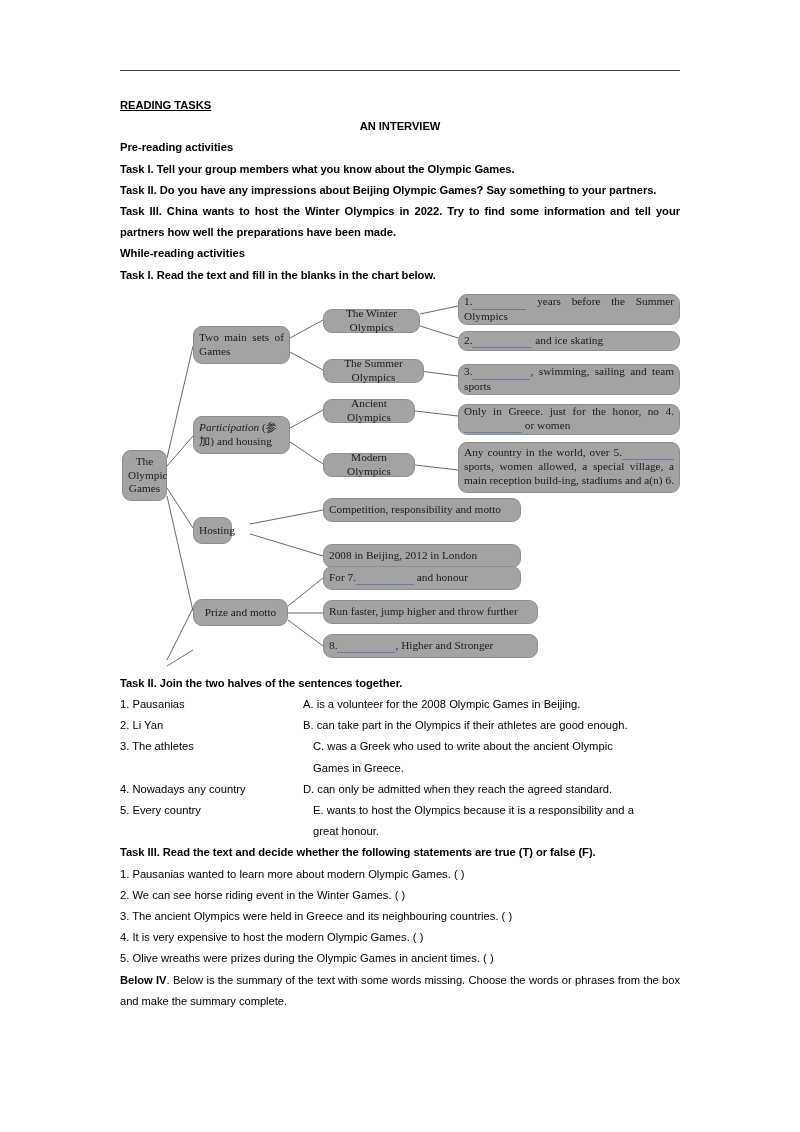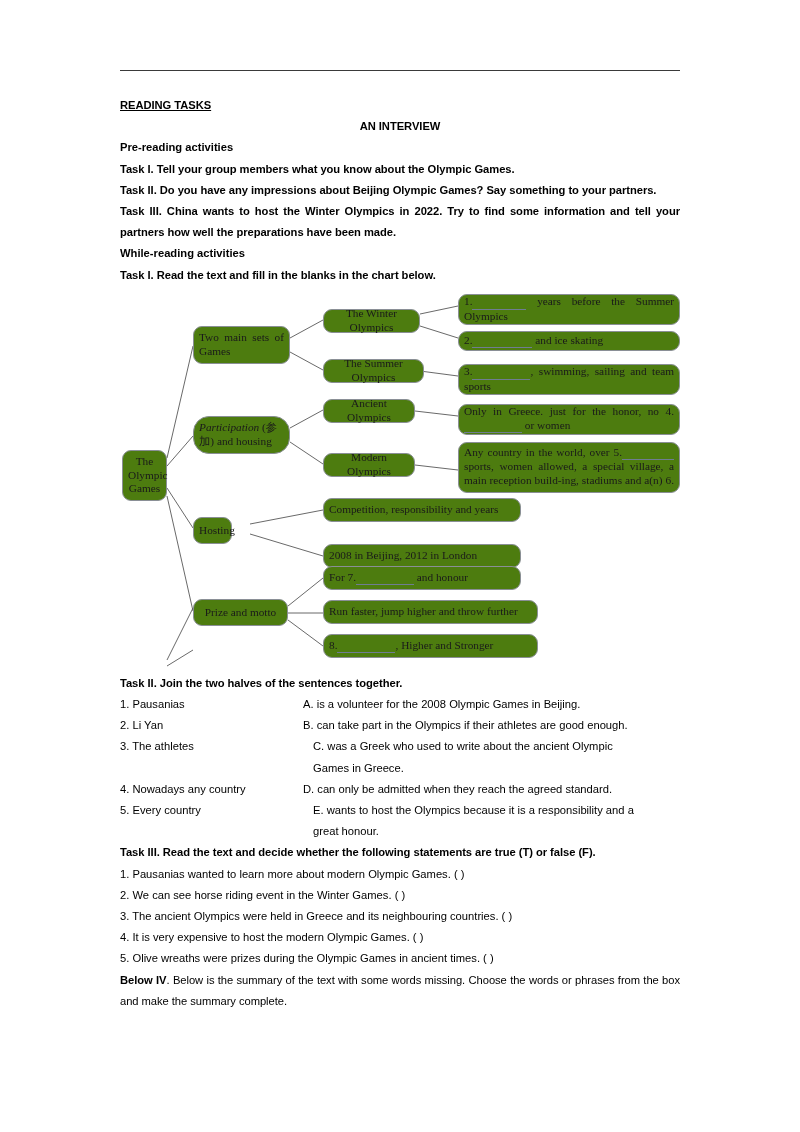--- a/index.html
+++ b/index.html
@@ -87,21 +87,21 @@
   .diagram svg.links {
     position: absolute;
     left: 0; top: 0;
     width: 560px;
     height: 380px;
     pointer-events: none;
   }
   .node {
     position: absolute;
     box-sizing: border-box;
-    background: #4d7c0f;
+    background: #a3a3a3;
     border: 1px solid #8a8f96;
     border-radius: 9px;
     font-family: "Liberation Serif", serif;
     font-size: 11.3px;
     line-height: 13.4px;
     color: #1a1a1a;
     padding: 2px 5px 2px 5px;
     display: flex;
     align-items: center;
     box-shadow: 0 0 0 0 transparent;
@@ -197,21 +197,21 @@
       </svg>
 
       <div class="node" style="left:2px; top:162px; width:45px; height:51px; text-align:center; justify-content:center;">
         <span class="inner" style="text-align:center;">The Olympic Games</span>
       </div>
 
       <div class="node just" style="left:73px; top:38px; width:97px; height:38px;">
         <span class="inner">Two main sets of Games</span>
       </div>
 
-      <div class="node" style="left:73px; top:128px; width:97px; height:38px;border-radius:16px;">
+      <div class="node" style="left:73px; top:128px; width:97px; height:38px;">
         <span class="inner"><span class="it">Participation</span><span> (参加) and housing</span></span>
       </div>
 
       <div class="node" style="left:73px; top:229px; width:39px; height:27px; justify-content:center;">
         <span class="inner" style="text-align:center;">Hosting</span>
       </div>
 
       <div class="node" style="left:73px; top:311px; width:95px; height:27px; justify-content:center;">
         <span class="inner" style="text-align:center;">Prize and motto</span>
       </div>
@@ -250,21 +250,21 @@
         <span class="inner"><span>Only in Greece. just for the honor, no 4.</span><span class="blank" style="width:58px;">&nbsp;</span>
               <span>or women</span></span>
       </div>
 
       <div class="node just" style="left:338px; top:154px; width:222px; height:51px; align-items:flex-start; padding-top:3px;">
         <span class="inner"><span>Any country in the world, over 5.</span><span class="blank" style="width:52px;">&nbsp;</span>
               <span>sports, women allowed, a special village, a main reception build-ing, stadiums and a(n) 6.</span><span class="blank" style="width:54px;">&nbsp;</span></span>
       </div>
 
       <div class="node" style="left:203px; top:210px; width:198px; height:24px;">
-        <span class="inner">Competition, responsibility and years</span>
+        <span class="inner">Competition, responsibility and motto</span>
       </div>
 
       <div class="node" style="left:203px; top:256px; width:198px; height:24px;">
         <span class="inner">2008 in Beijing, 2012 in London</span>
       </div>
 
       <div class="node" style="left:203px; top:278px; width:198px; height:24px;">
         <span class="inner"><span>For 7.</span><span class="blank" style="width:58px;">&nbsp;</span>
               <span>and honour</span></span>
       </div>

